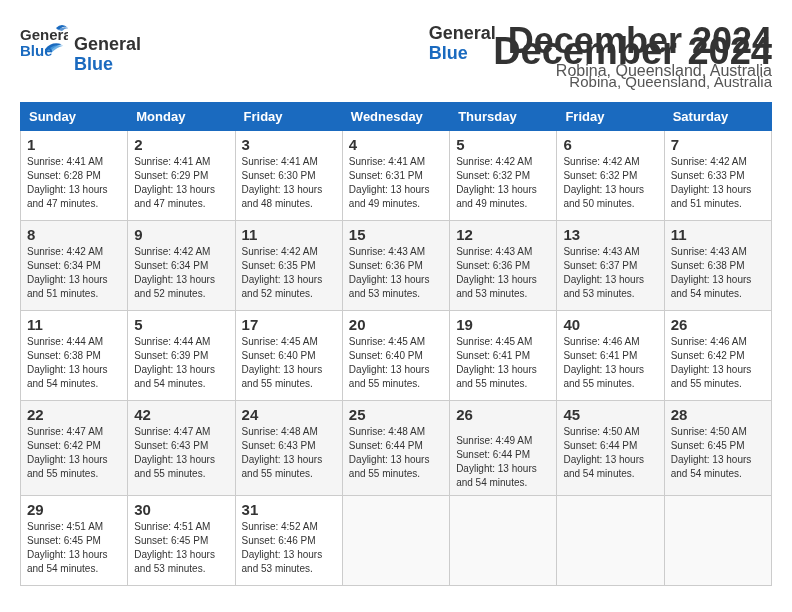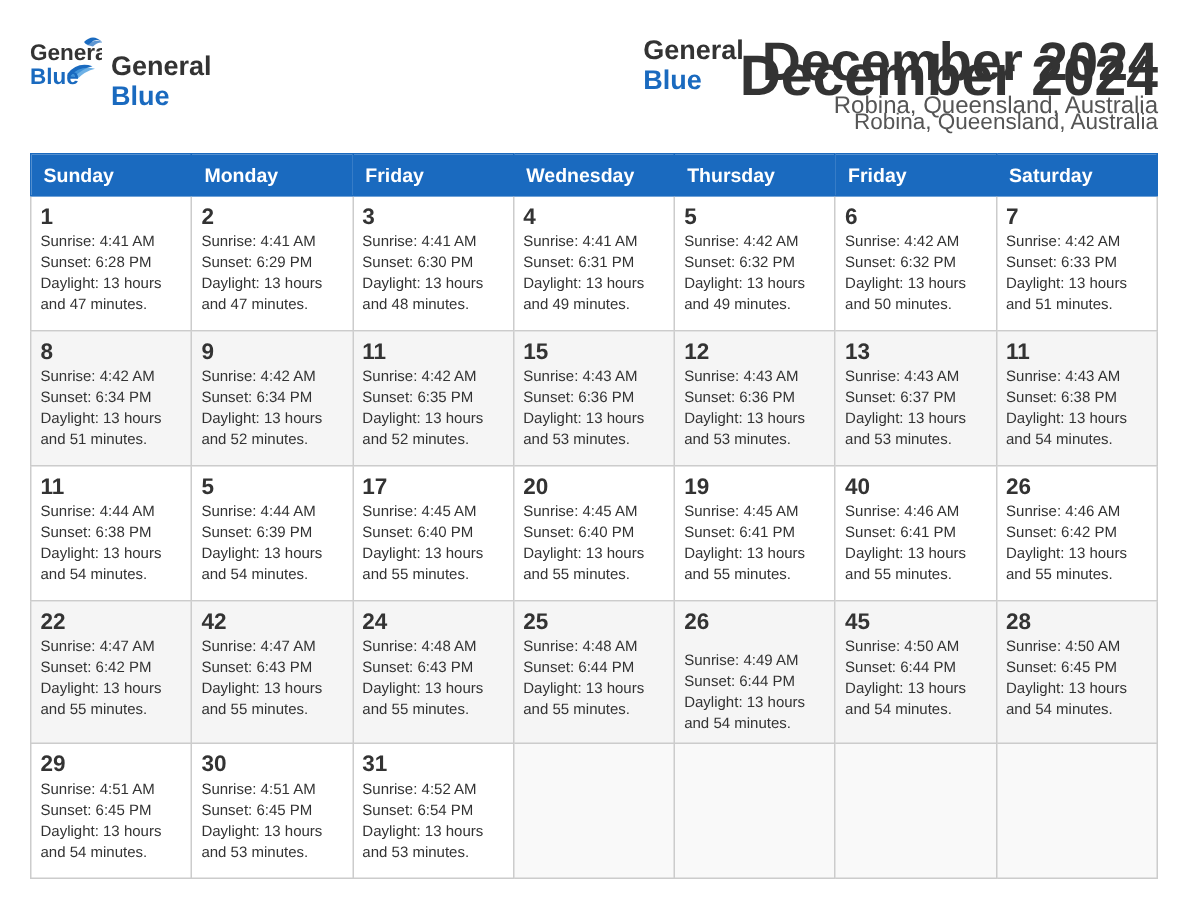--- a/index.html
+++ b/index.html
@@ -326,21 +326,21 @@
         </td>
         <td>
           <span class="day-num">30</span>
           <div class="day-info" style="white-space: pre-line;">Sunrise: 4:51 AM
 Sunset: 6:45 PM
 Daylight: 13 hours and 53 minutes.</div>
         </td>
         <td>
           <span class="day-num">31</span>
           <div class="day-info" style="white-space: pre-line;">Sunrise: 4:52 AM
-Sunset: 6:54 PM
+Sunset: 6:46 PM
 Daylight: 13 hours and 53 minutes.</div>
         </td>
         <td class="empty-cell"></td>
         <td class="empty-cell"></td>
         <td class="empty-cell"></td>
         <td class="empty-cell"></td>
       </tr>
     </tbody>
 </table>
 

